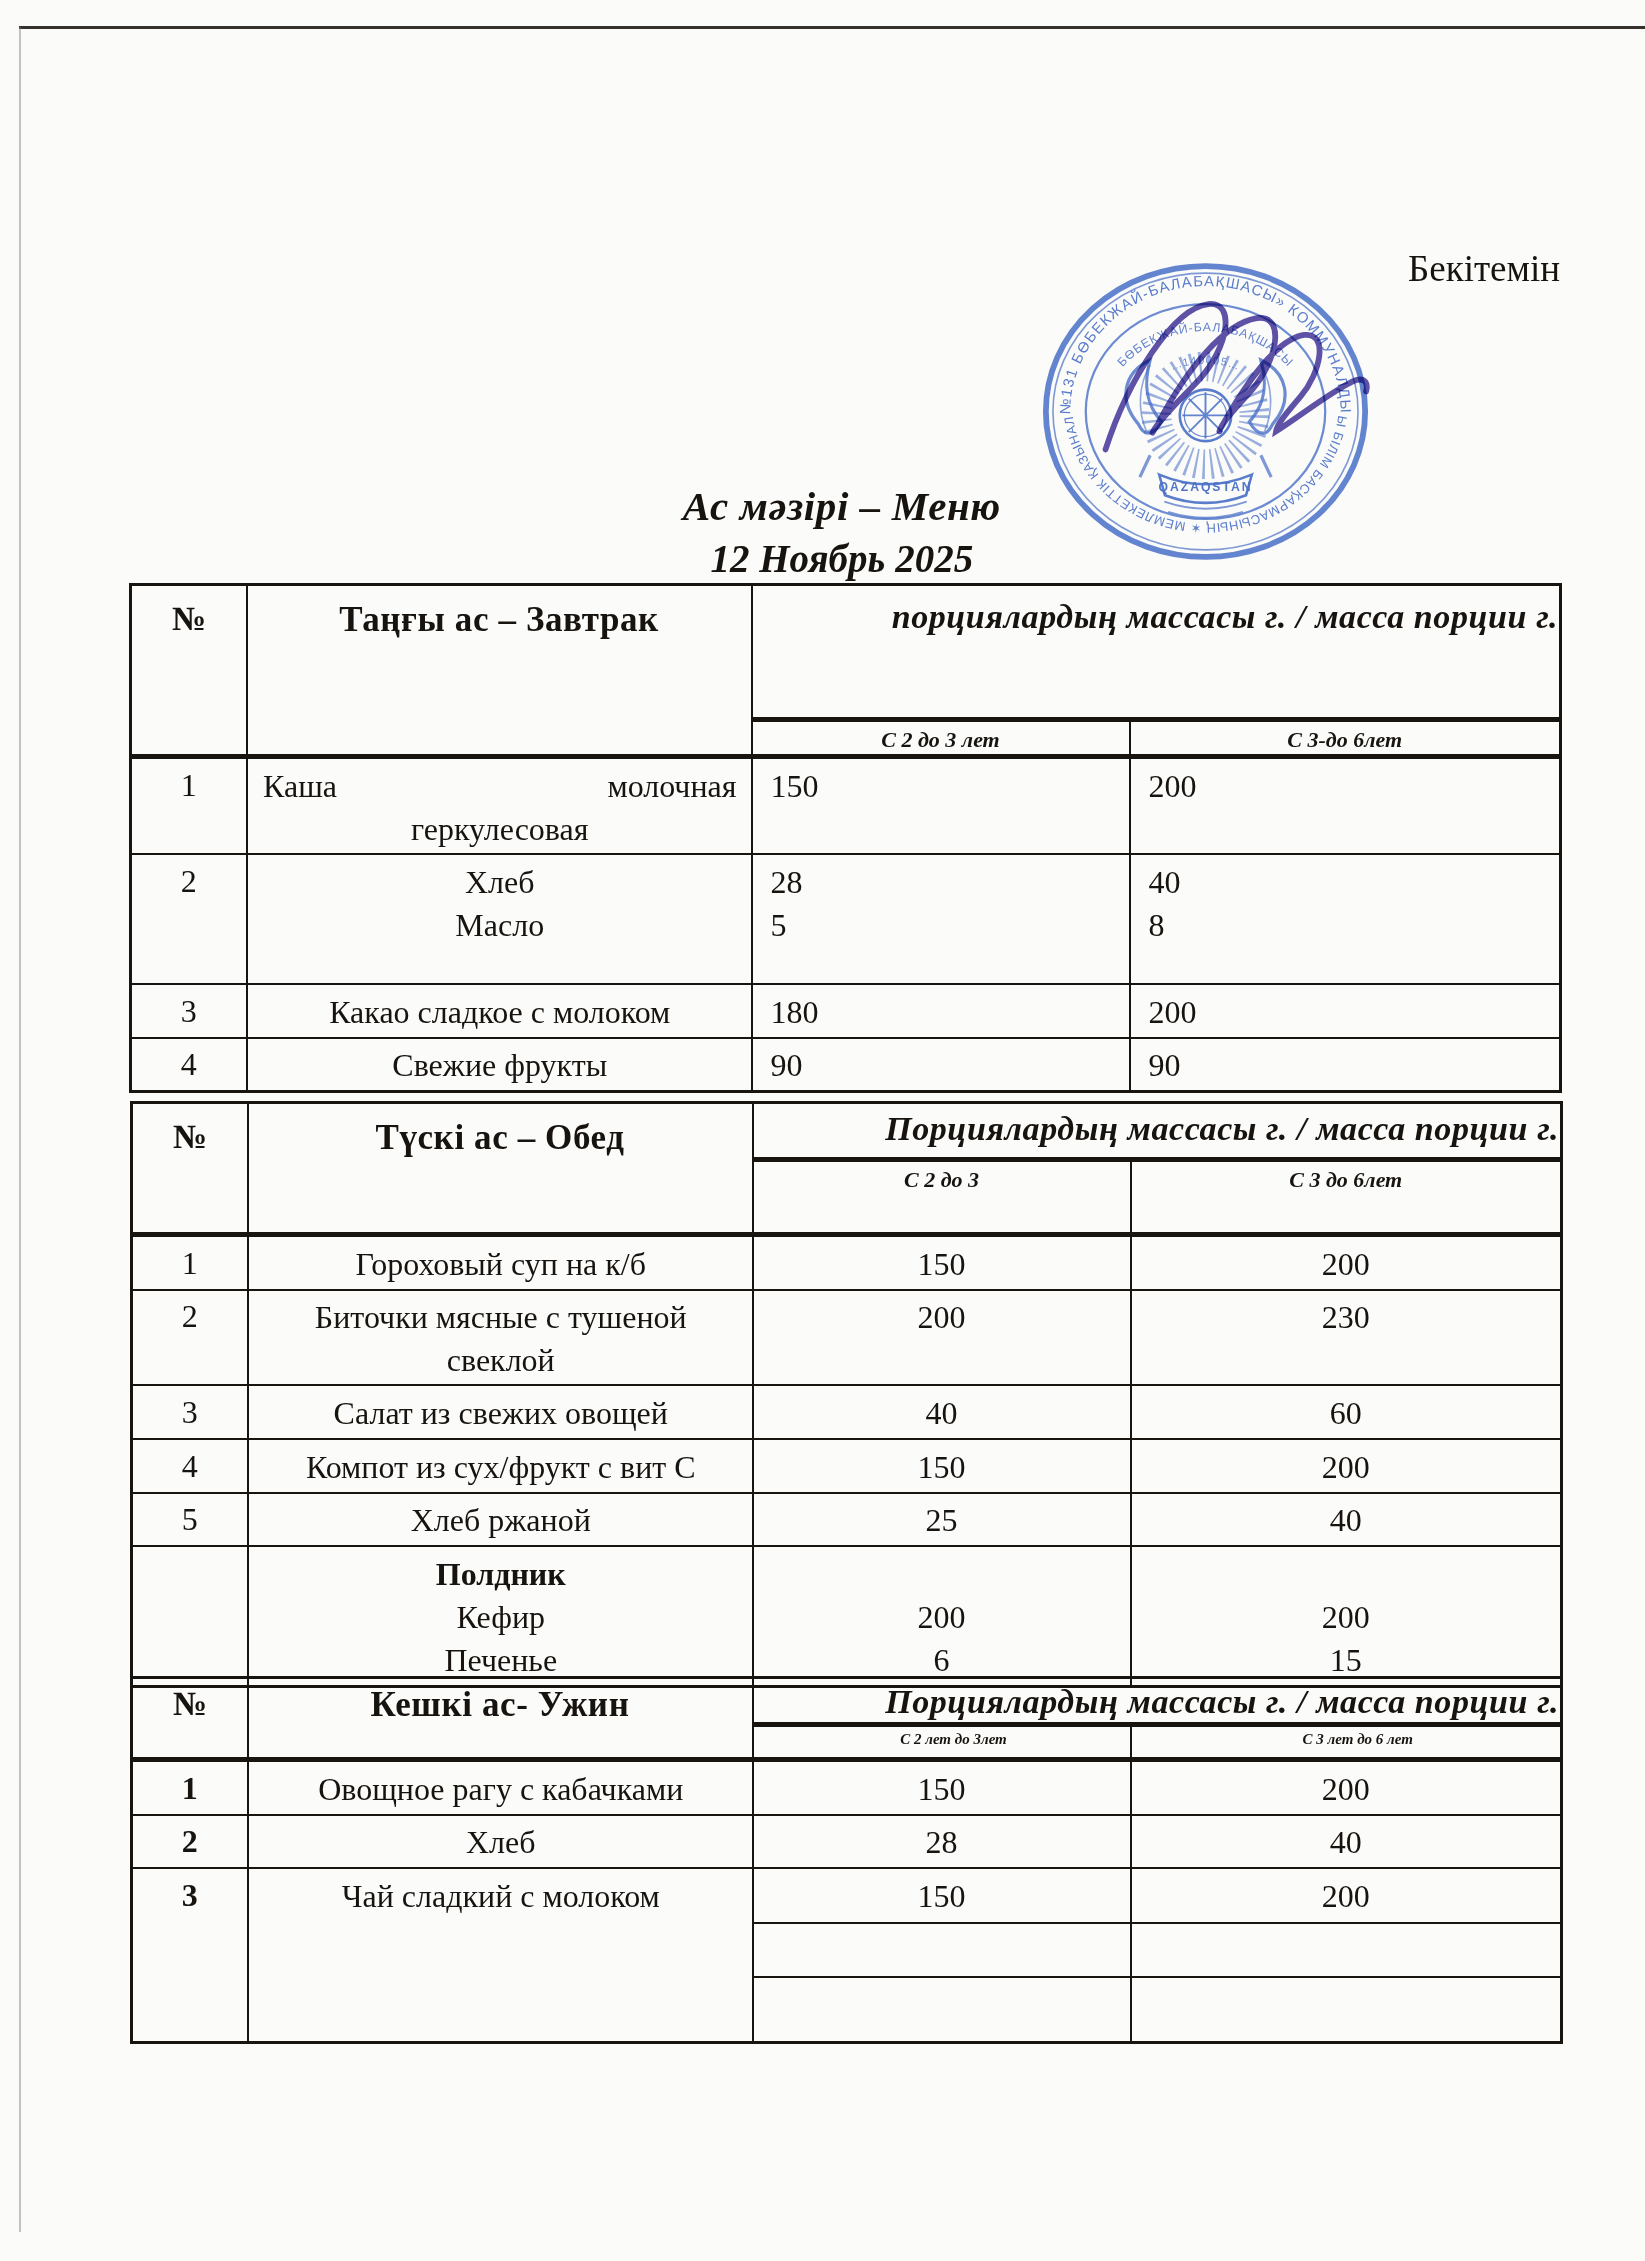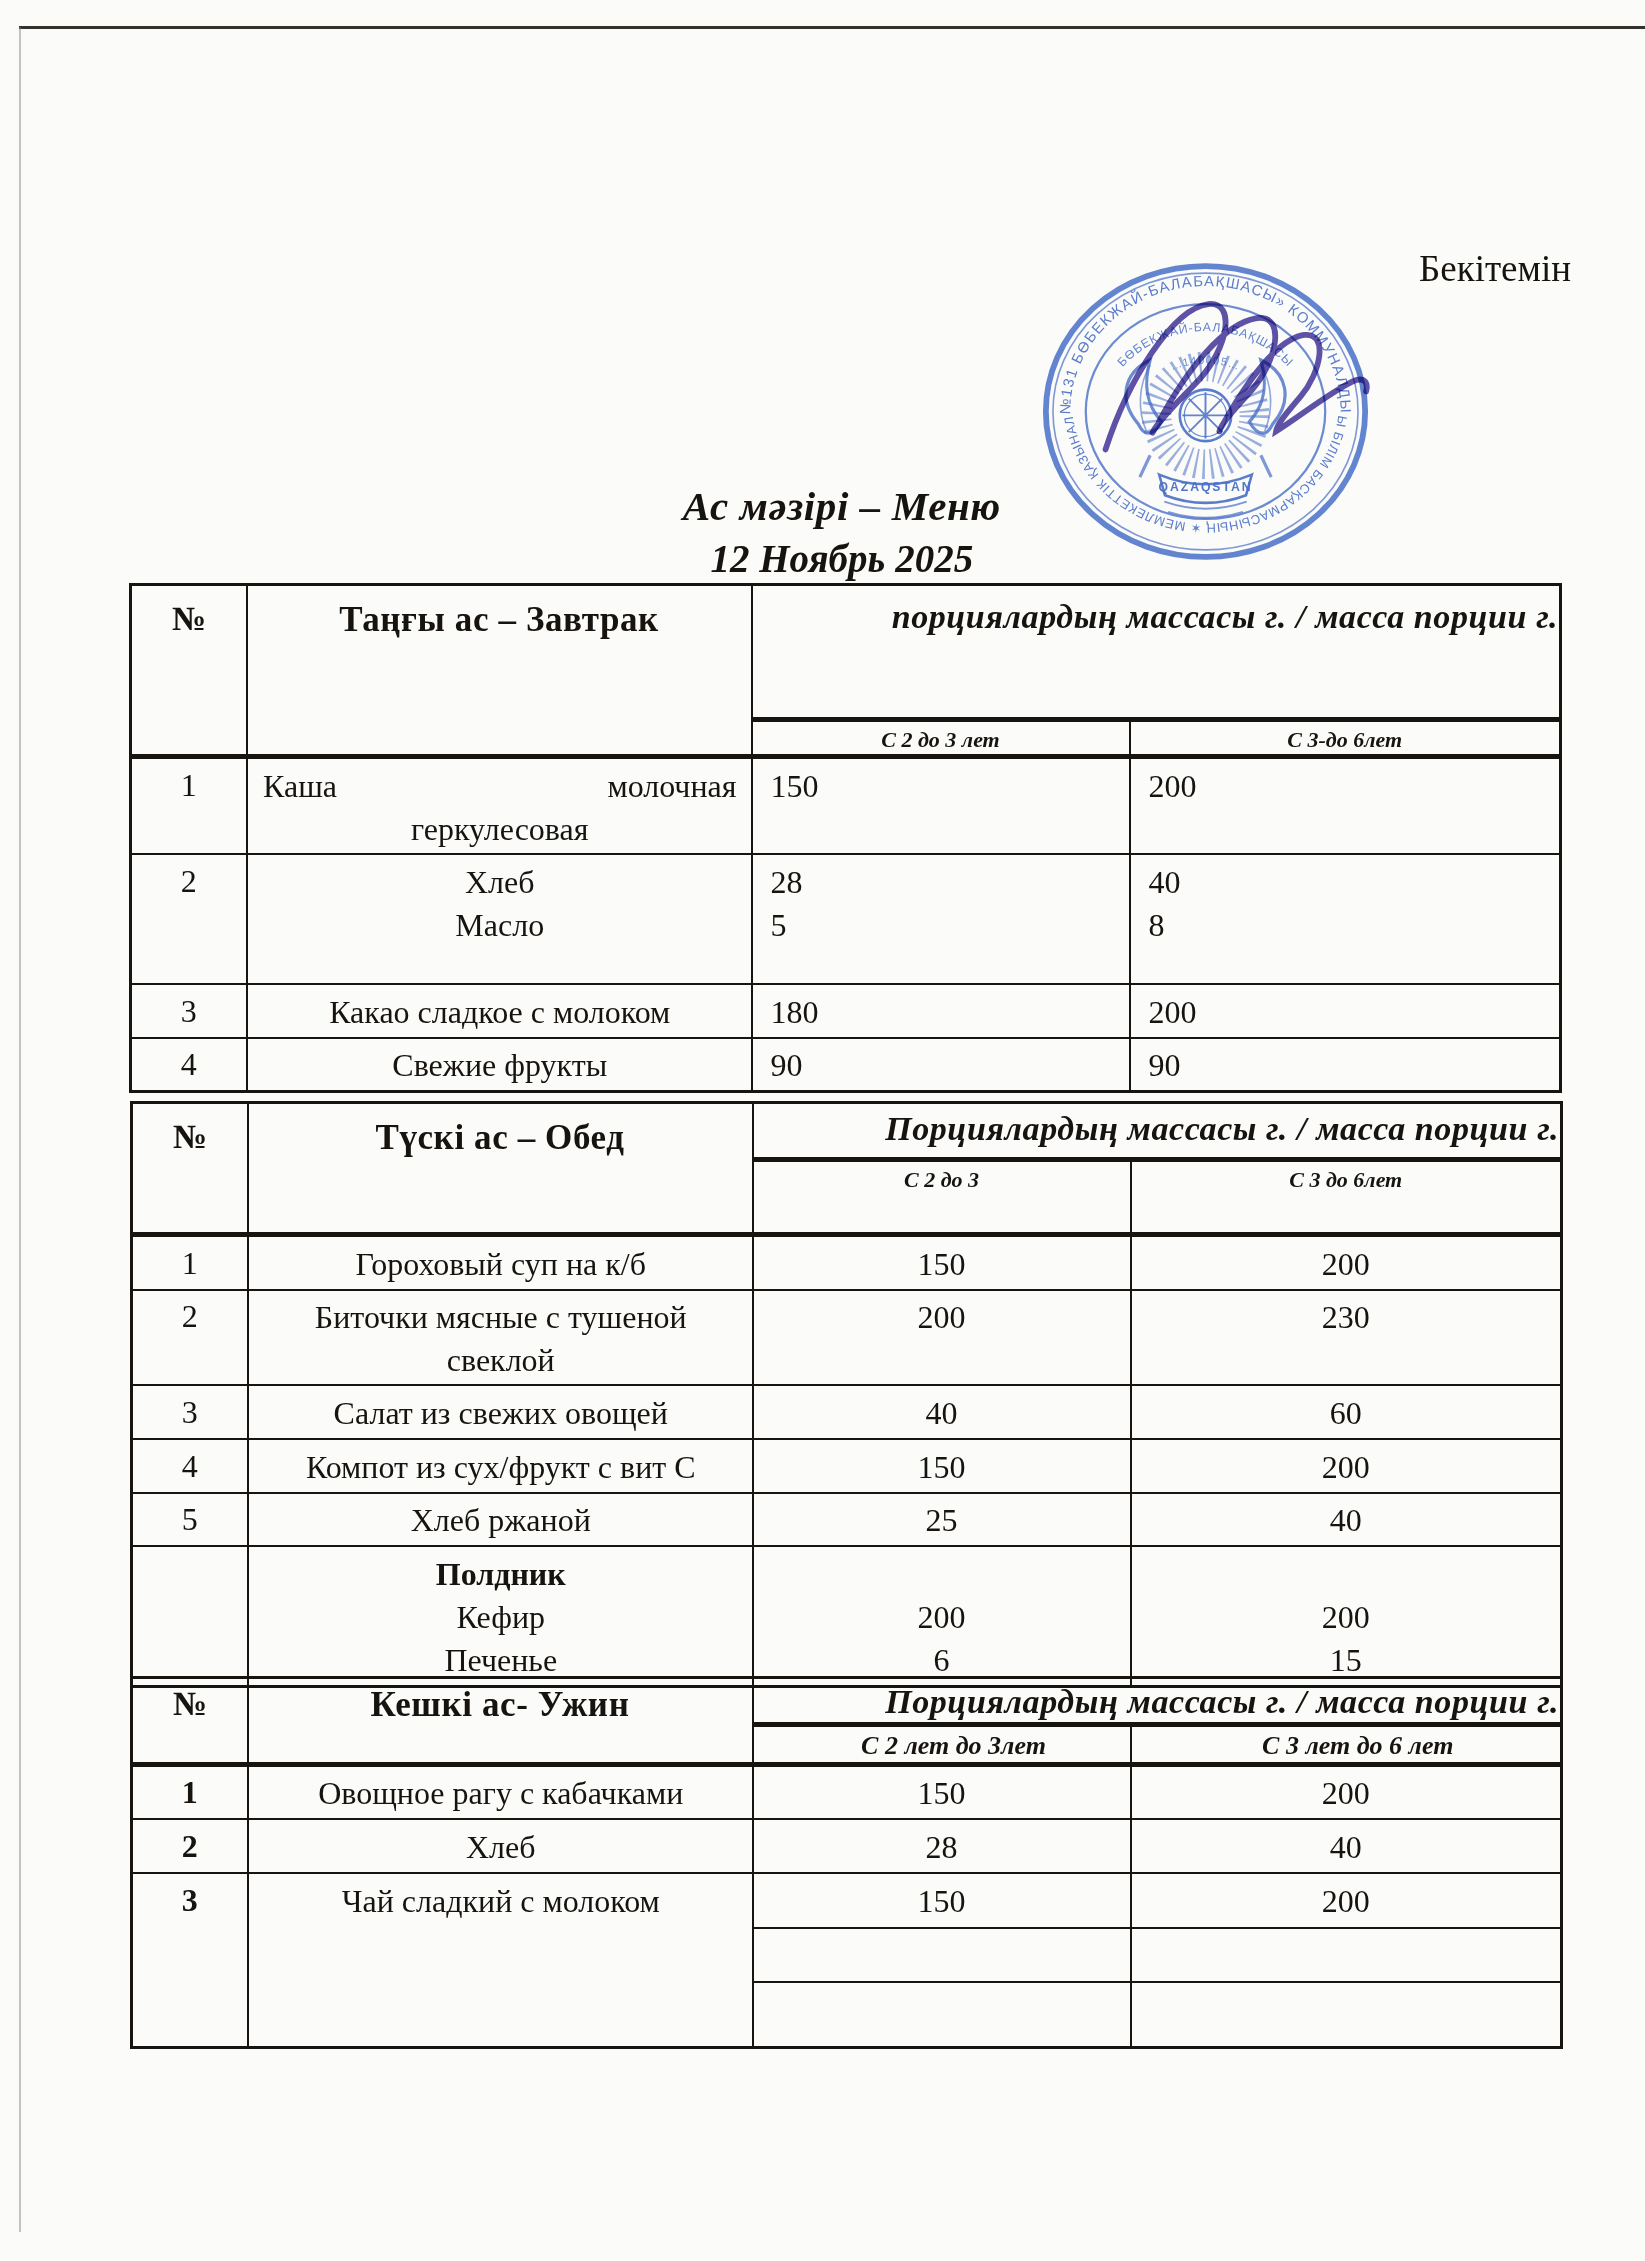--- a/index.html
+++ b/index.html
@@ -9,21 +9,21 @@
     background:#fbfbf9;
     font-family:"Liberation Serif","DejaVu Serif",serif;
     color:#17130f;
     overflow:hidden;
   }
   
   .scan-top-line{position:absolute;left:19.3px;top:26px;width:1626px;height:2.6px;background:#35322d;}
   .scan-left-line{position:absolute;left:19.3px;top:27px;width:1.3px;height:2205px;background:rgba(125,125,130,.45);}
 
   
-  .appr{position:absolute;right:74px;text-align:right;font-size:37px;line-height:1.1;white-space:nowrap;}
+  .appr{position:absolute;right:85px;text-align:right;font-size:37px;line-height:1.1;white-space:nowrap;}
   .appr1{top:249px;}
   .appr2{top:294px;}
   .appr3{top:338px;display:flex;align-items:baseline;justify-content:flex-end;}
   .sig-gap{display:inline-block;width:200px;border-bottom:2.6px solid #1c1914;margin:0 9px 5.2px 11.6px;height:26px;}
 
   .doc-title{position:absolute;left:19.3px;top:482px;width:1645px;text-align:center;
     font-size:41px;font-weight:bold;font-style:italic;letter-spacing:0.6px;}
   .doc-date{position:absolute;left:19.3px;top:536px;width:1645px;text-align:center;
     font-size:39px;font-weight:bold;font-style:italic;}
 
@@ -66,21 +66,21 @@
   #t1 tbody tr:nth-child(1){height:46px;}
   #t1 tbody tr:nth-child(2){height:88px;}
   #t1 tbody tr:nth-child(3){height:47px;}
   #t1 tbody tr:nth-child(4){height:42px;}
   #t1 tbody tr:nth-child(5){height:42px;}
   #t1 tbody tr:nth-child(6){height:131px;}
 
   #t2{left:130px;top:1676px;}
   #t2 tr.hrow{height:45px;} #t2 tr.agerow{height:35px;}
   #t2 th.mass{padding-top:3.9px;} #t2 th.numh,#t2 th.meal{padding-top:6.4px;}
-  #t2 tr.agerow th{font-size:26px;padding-top:3.9px;padding-left:25px;}
+  #t2 tr.agerow th{font-size:15px;padding-top:3.9px;padding-left:25px;}
   #t2 tbody tr:nth-child(1){height:44px;}
   #t2 tbody tr:nth-child(2){height:47px;}
   #t2 tbody tr:nth-child(3){height:55px;}
   #t2 tbody tr:nth-child(4){height:44px;}
   #t2 tbody tr:nth-child(5){height:66px;}
 
   
   .stamp{position:absolute;left:1042px;top:262px;width:327px;height:299px;
     mix-blend-mode:multiply;opacity:.92;filter:blur(0.3px);}
   .signature{position:absolute;left:1070px;top:277px;width:322px;height:193px;

